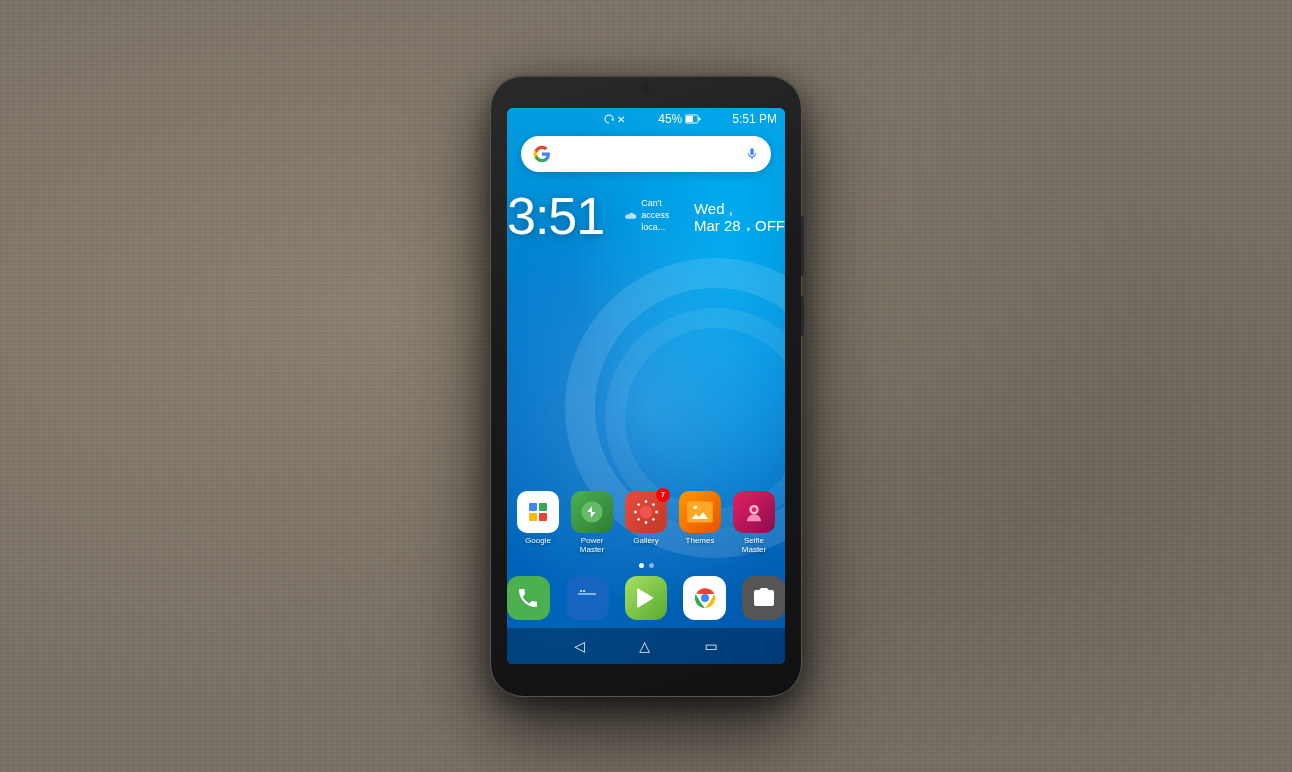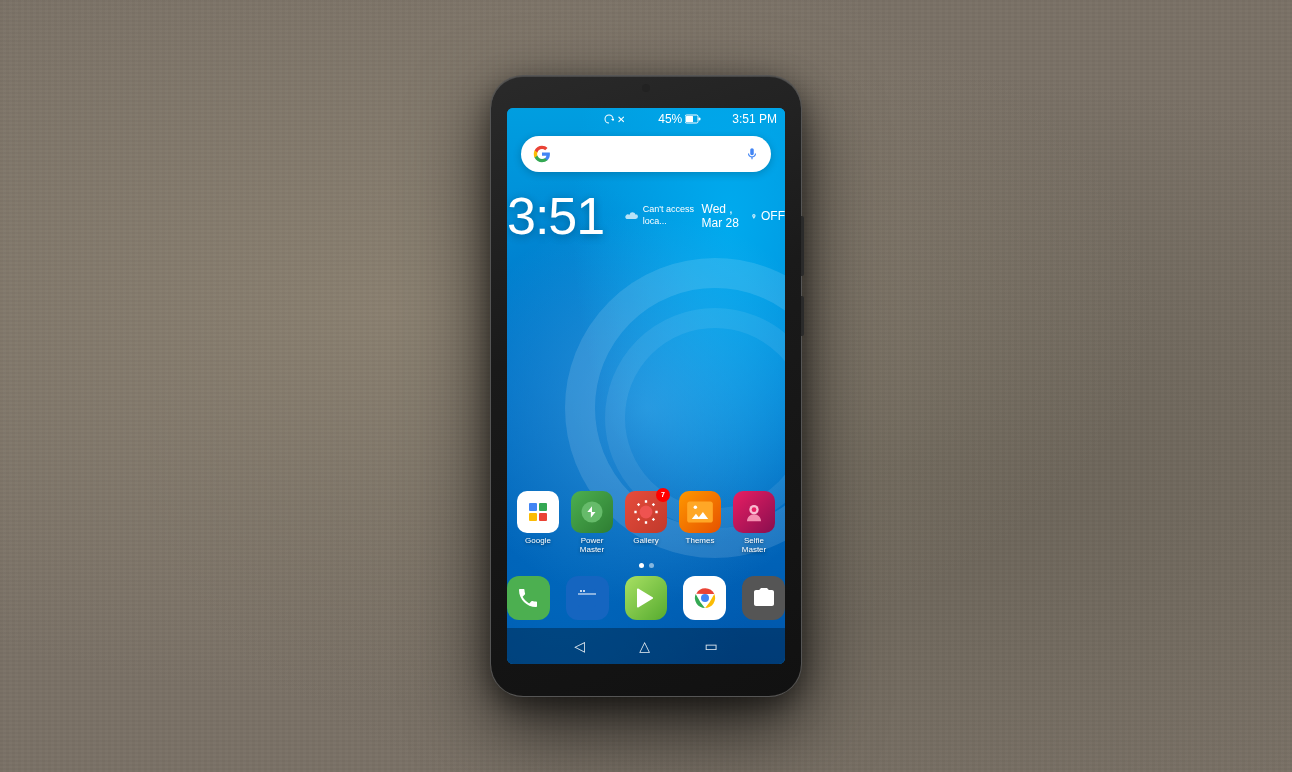--- a/index.html
+++ b/index.html
@@ -184,23 +184,23 @@
     }
 
     .weather-text {
       color: white;
       font-size: 9px;
       line-height: 1.3;
     }
 
     .date-text {
       color: white;
-      font-size: 12px;
-      display: flex;
-      align-items: center;
+      font-size: 15px;
+      display: flex;
+      align-items: flex-end;
       gap: 4px;
     }
 
     .spacer {
       flex: 1;
       position: relative;
       z-index: 2;
     }
 
     
@@ -388,21 +388,21 @@
           <text x="0" y="9" font-size="10">✕</text>
         </svg>
 
         <span class="status-text">45%</span>
         <svg width="16" height="10" viewBox="0 0 16 10" fill="white">
           <rect x="0" y="1" width="13" height="8" rx="1.5" fill="none" stroke="white" stroke-width="1"></rect>
           <rect x="1" y="2" width="7" height="6" rx="0.5" fill="white"></rect>
           <rect x="13.5" y="3.5" width="2" height="3" rx="1" fill="white"></rect>
         </svg>
 
-        <span class="status-text">3:51 PM</span>
+        <span class="status-text">5:51 PM</span>
       </div>
     </div>
 
     <div class="search-bar">
       <svg class="g-logo" viewBox="0 0 24 24">
         <path d="M22.56 12.25c0-.78-.07-1.53-.2-2.25H12v4.26h5.92c-.26 1.37-1.04 2.53-2.21 3.31v2.77h3.57c2.08-1.92 3.28-4.74 3.28-8.09z" fill="#4285F4"></path>
         <path d="M12 23c2.97 0 5.46-.98 7.28-2.66l-3.57-2.77c-.98.66-2.23 1.06-3.71 1.06-2.86 0-5.29-1.93-6.16-4.53H2.18v2.84C3.99 20.53 7.7 23 12 23z" fill="#34A853"></path>
         <path d="M5.84 14.09c-.22-.66-.35-1.36-.35-2.09s.13-1.43.35-2.09V7.07H2.18C1.43 8.55 1 10.22 1 12s.43 3.45 1.18 4.93l2.85-2.22.81-.62z" fill="#FBBC05"></path>
         <path d="M12 5.38c1.62 0 3.06.56 4.21 1.64l3.15-3.15C17.45 2.09 14.97 1 12 1 7.7 1 3.99 3.47 2.18 7.07l3.66 2.84c.87-2.6 3.3-4.53 6.16-4.53z" fill="#EA4335"></path>
       </svg>

